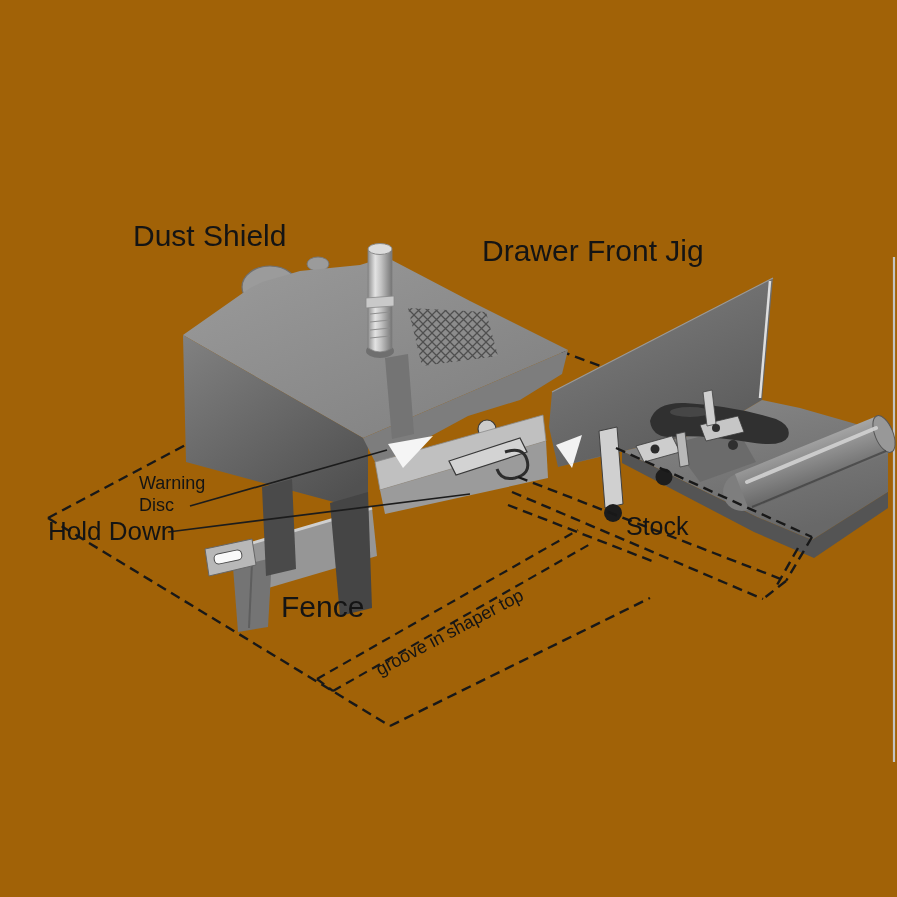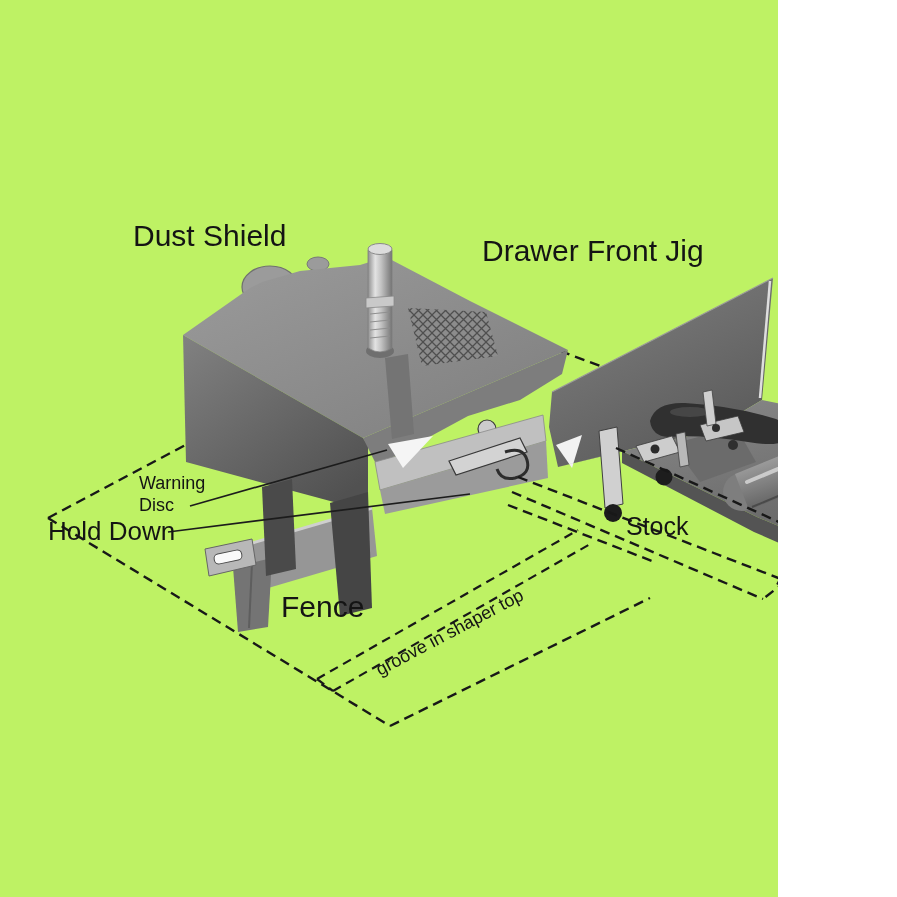--- a/index.html
+++ b/index.html
@@ -1,19 +1,19 @@
 <!DOCTYPE html>
 <html><head>
 <meta charset="utf-8">
 <style>
   html,body{margin:0;padding:0;background:#ffffff;}
   .stage{
     position:relative;
-    width:778px;height:897px;
-    background:#bef264;
+    width:897px;height:897px;
+    background:#a16207;
     overflow:hidden;
     font-family:"Liberation Sans", sans-serif;
   }
   svg{display:block;}
   text{fill:#141414;}
   .lbl{font-family:"Liberation Sans", sans-serif;}
 </style>
 </head>
 <body>
 

